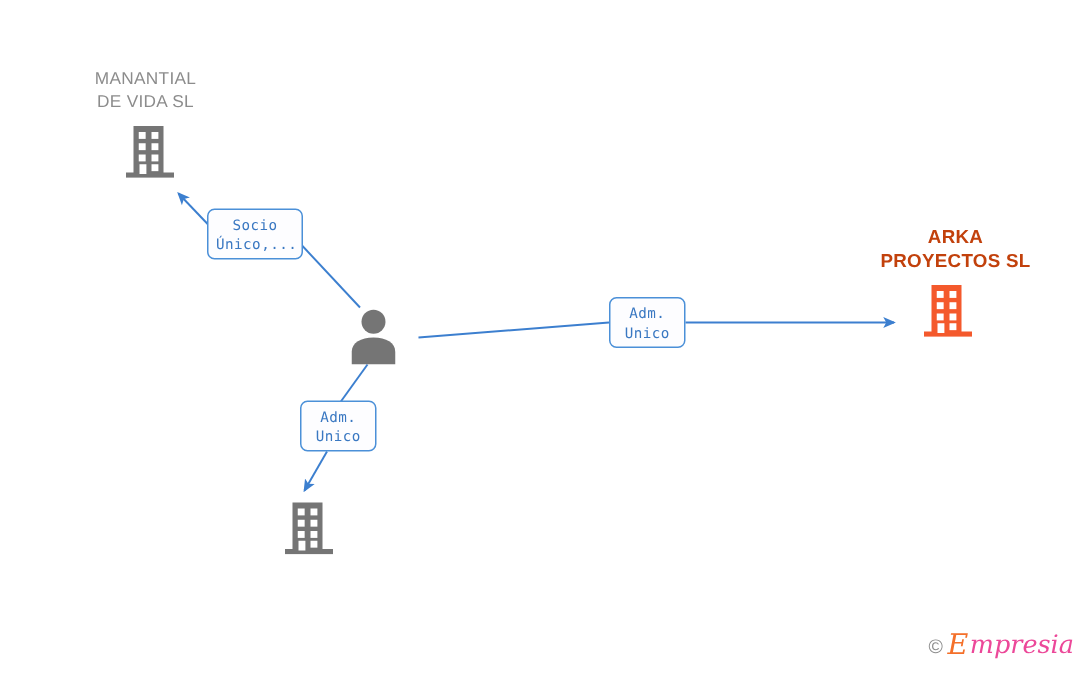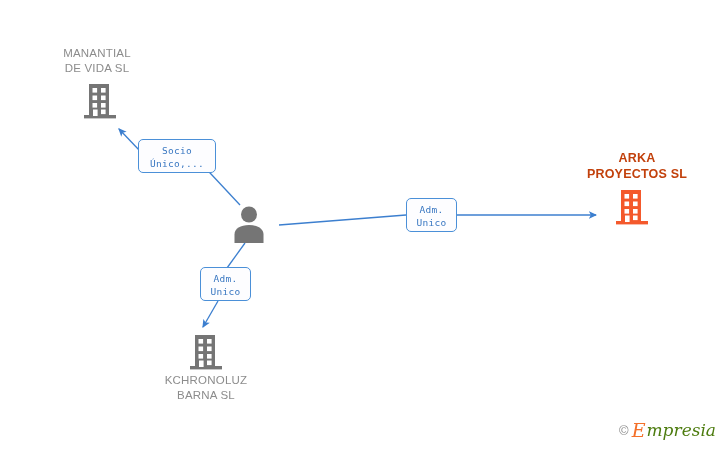--- a/index.html
+++ b/index.html
@@ -75,21 +75,21 @@
   }
   .wm-e {
     color: #f4702a;
     font-family: "DejaVu Serif", serif;
     font-style: italic;
     font-size: 19px;
     line-height: 19px;
     margin-right: -2px;
   }
   .wm-rest {
-    color: #4d7c0f;
+    color: #ec4899;
     font-family: "DejaVu Serif", serif;
     font-style: italic;
     font-size: 17px;
     line-height: 19px;
   }
 </style>
 </head>
 <body>
 
 <div id="canvas">
@@ -125,21 +125,21 @@
         <rect x="8.5" y="13.5" width="4.6" height="4.6"></rect>
         <rect x="17" y="13.5" width="4.6" height="4.6"></rect>
         <rect x="8.5" y="21" width="4.6" height="4.6"></rect>
         <rect x="17" y="21" width="4.6" height="4.6"></rect>
         <rect x="9" y="27.5" width="4.6" height="6.5"></rect>
         <rect x="17" y="27.5" width="4.6" height="4.6"></rect>
       </g>
     </svg>
   </div>
 
-  <div class="rel-box" style="left:138px; top:139px; width:78px; height:34px;">Socio
+  <div class="rel-box" style="left:138px; top:139px; width:64px; height:34px;">Socio
 Único,...</div>
 
   <div class="node icon-person" style="left:231px; top:205px;">
     <svg width="36" height="38" viewBox="0 0 36 38" aria-hidden="true">
       <g fill="#757575">
         <circle cx="18" cy="9.5" r="8"></circle>
         <path d="M 3.5 38 L 3.5 29.5 C 3.5 23.5 9.5 20 18 20 C 26.5 20 32.5 23.5 32.5 29.5 L 32.5 38 Z"></path>
       </g>
     </svg>
   </div>
@@ -182,22 +182,20 @@
         <rect x="17" y="6" width="4.6" height="4.6"></rect>
         <rect x="8.5" y="13.5" width="4.6" height="4.6"></rect>
         <rect x="17" y="13.5" width="4.6" height="4.6"></rect>
         <rect x="8.5" y="21" width="4.6" height="4.6"></rect>
         <rect x="17" y="21" width="4.6" height="4.6"></rect>
         <rect x="9" y="27.5" width="4.6" height="6.5"></rect>
         <rect x="17" y="27.5" width="4.6" height="4.6"></rect>
       </g>
     </svg>
   </div>
-  <div class="node-label" style="left:141px; top:373px; width:130px;">KCHRONOLUZ
-BARNA SL</div>
 
   <div class="watermark">
     <span class="wm-c">©</span>
     <span class="wm-e">E</span>
     <span class="wm-rest">mpresia</span>
   </div>
 
 </div>
 
 </body></html>

